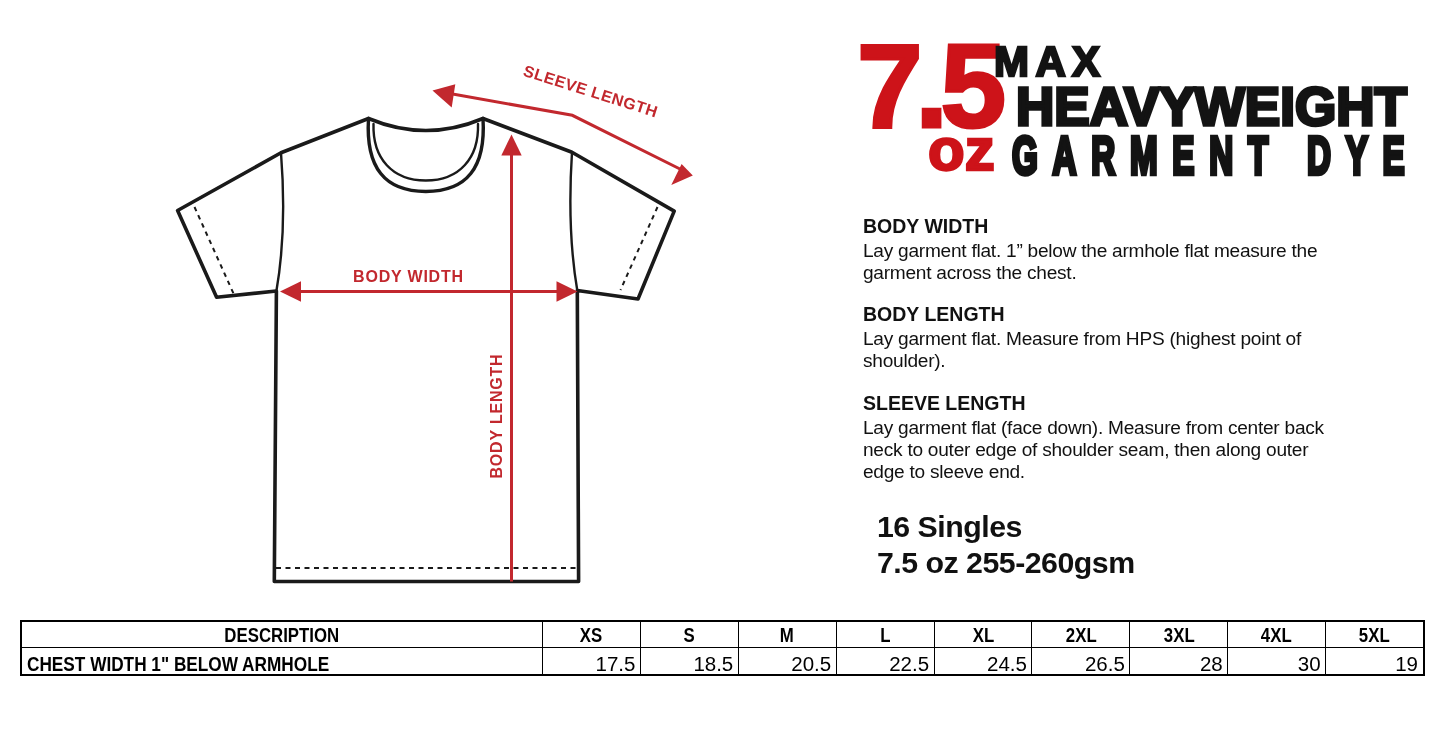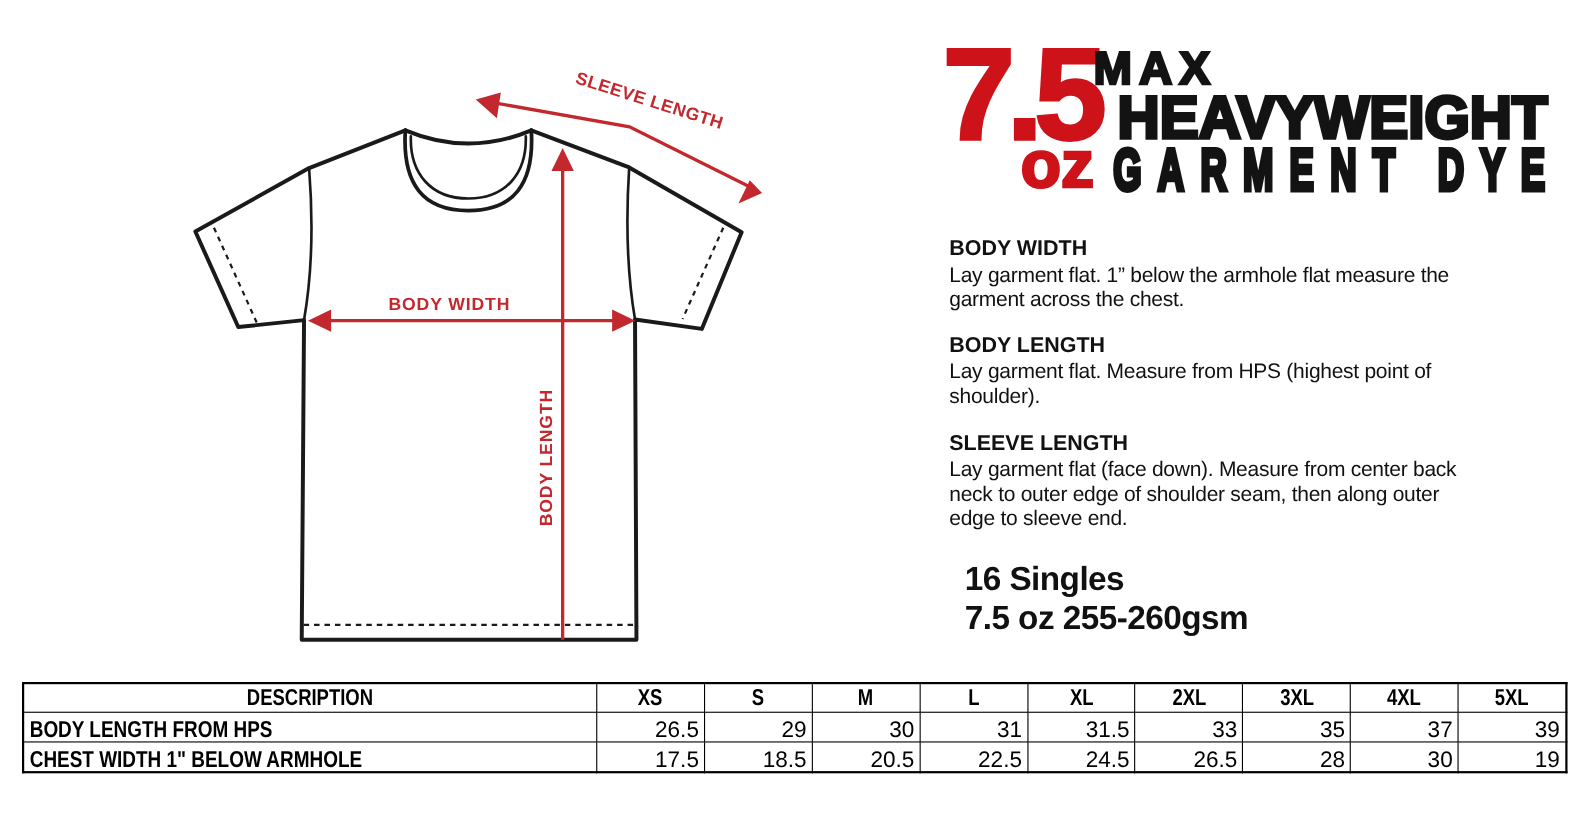--- a/index.html
+++ b/index.html
@@ -132,32 +132,20 @@
           <th><span>S</span></th>
           <th><span>M</span></th>
           <th><span>L</span></th>
           <th><span>XL</span></th>
           <th><span>2XL</span></th>
           <th><span>3XL</span></th>
           <th><span>4XL</span></th>
           <th><span>5XL</span></th>
   </tr>
   <tr>
-          <td class="d"><span>BODY LENGTH FROM HPS</span></td>
-          <td>26.5</td>
-          <td>29</td>
-          <td>30</td>
-          <td>31</td>
-          <td>31.5</td>
-          <td>33</td>
-          <td>35</td>
-          <td>37</td>
-          <td>39</td>
-        </tr>
-  <tr>
           <td class="d"><span>CHEST WIDTH 1" BELOW ARMHOLE</span></td>
           <td>17.5</td>
           <td>18.5</td>
           <td>20.5</td>
           <td>22.5</td>
           <td>24.5</td>
           <td>26.5</td>
           <td>28</td>
           <td>30</td>
           <td>19</td>

